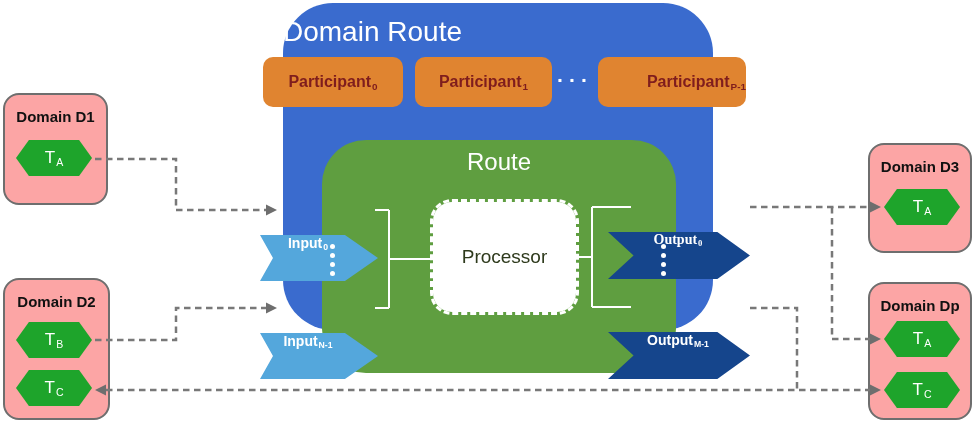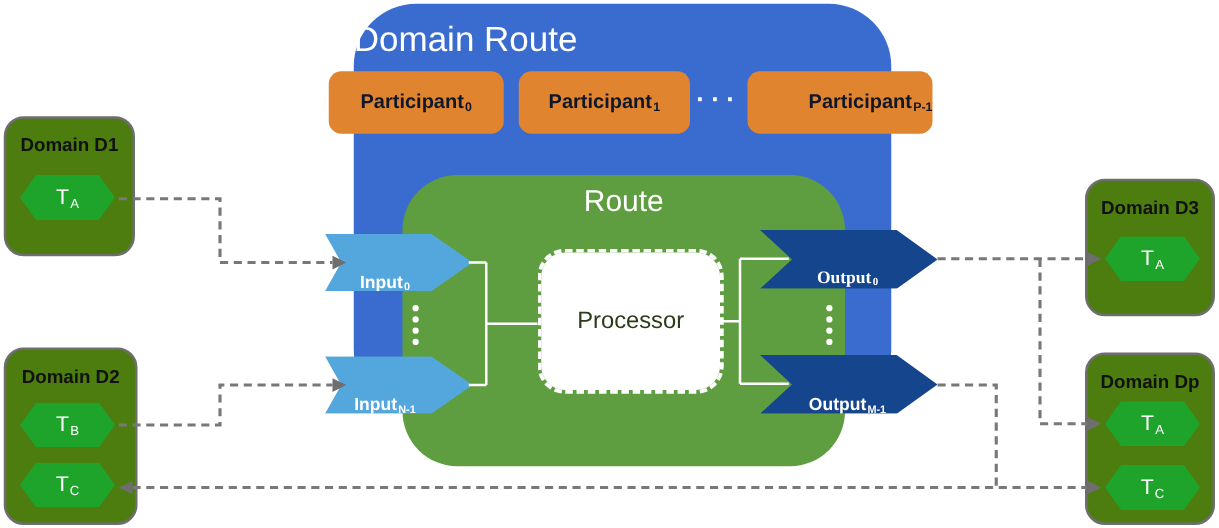--- a/index.html
+++ b/index.html
@@ -6,52 +6,52 @@
   #canvas{position:relative;width:975px;height:422px;background:#fff;overflow:hidden;
           font-family:"Liberation Sans",sans-serif;}
   .abs{position:absolute;}
 
   
   .blue-box{left:283px;top:3px;width:430px;height:327px;background:#3A6BCE;border-radius:50px;z-index:1;}
   .blue-title{left:283px;top:16px;width:430px;text-align:left;color:#fff;font-size:28px;z-index:3;}
 
   
   .pbox{height:50px;top:57px;background:#E08430;border-radius:10px;display:flex;align-items:center;
-        justify-content:center;color:#0f172a;font-size:16px;font-weight:600;z-index:3;}
+        justify-content:center;color:#7f1d1d;font-size:16px;font-weight:600;z-index:3;}
   .p0{left:263px;width:140px;}
   .p1{left:415px;width:137px;}
   .p2{left:598px;width:148px;justify-content:flex-end;}
   .pdots{left:552px;top:68px;width:46px;text-align:center;color:#fff;font-size:21px;font-weight:bold;
          letter-spacing:5px;z-index:3;}
 
   
   .green-box{left:322px;top:140px;width:354px;height:233px;background:#5F9E40;border-radius:44px;z-index:2;}
   .green-title{left:322px;top:148px;width:354px;text-align:center;color:#fff;font-size:24px;z-index:3;}
 
   
   .processor{left:430px;top:199px;width:143px;height:110px;background:#fff;background-clip:padding-box;
              border:3px dashed #fff;border-radius:22px;display:flex;align-items:center;justify-content:center;
              color:#2E3A1C;font-size:19px;z-index:4;}
 
   
-  .chev{display:flex;align-items:flex-end;justify-content:center;color:#fff;font-weight:600;z-index:5;}
+  .chev{display:flex;align-items:flex-start;justify-content:center;color:#fff;font-weight:600;z-index:5;margin-top:48px;}
   .chev-in{width:118px;height:46px;background:#54A7DC;font-size:14px;padding-right:22px;box-sizing:border-box;
            clip-path:polygon(0 0,72% 0,100% 50%,72% 100%,0 100%,11% 50%);}
   .chev-out{width:142px;height:47px;background:#15458C;font-size:14px;padding-right:18px;padding-left:16px;
             box-sizing:border-box;clip-path:polygon(0 0,77% 0,100% 50%,77% 100%,0 100%,18% 50%);}
   .in0{left:260px;top:187px;}  .in1{left:260px;top:285px;}
   .out0{left:608px;top:184px;font-family:Liberation Serif, serif;} .out1{left:608px;top:284px;}
 
   
   .vdots{display:flex;flex-direction:column;gap:4px;z-index:5;}
   .vdots span{width:5px;height:5px;border-radius:50%;background:#fff;}
   .vd-l{left:330px;top:244px;} .vd-r{left:661px;top:244px;}
 
   
-  .gbox{background:#4d7c0f;border:2.5px solid #6E6E6E;border-radius:16px;box-sizing:border-box;z-index:3;}
+  .gbox{background:#fca5a5;border:2.5px solid #6E6E6E;border-radius:16px;box-sizing:border-box;z-index:3;}
   .gtitle{position:absolute;left:0;top:13px;width:100%;text-align:center;color:#111;
           font-size:15px;font-weight:bold;}
   .d1{left:3px;top:93px;width:105px;height:112px;}
   .d2{left:3px;top:278px;width:107px;height:142px;}
   .d3{left:868px;top:143px;width:104px;height:110px;}
   .dp{left:868px;top:282px;width:104px;height:138px;}
 
   
   .hex{position:absolute;width:76px;height:36px;background:#1EA42B;color:#fff;font-size:17px;font-weight:400;
        display:flex;align-items:center;justify-content:center;

